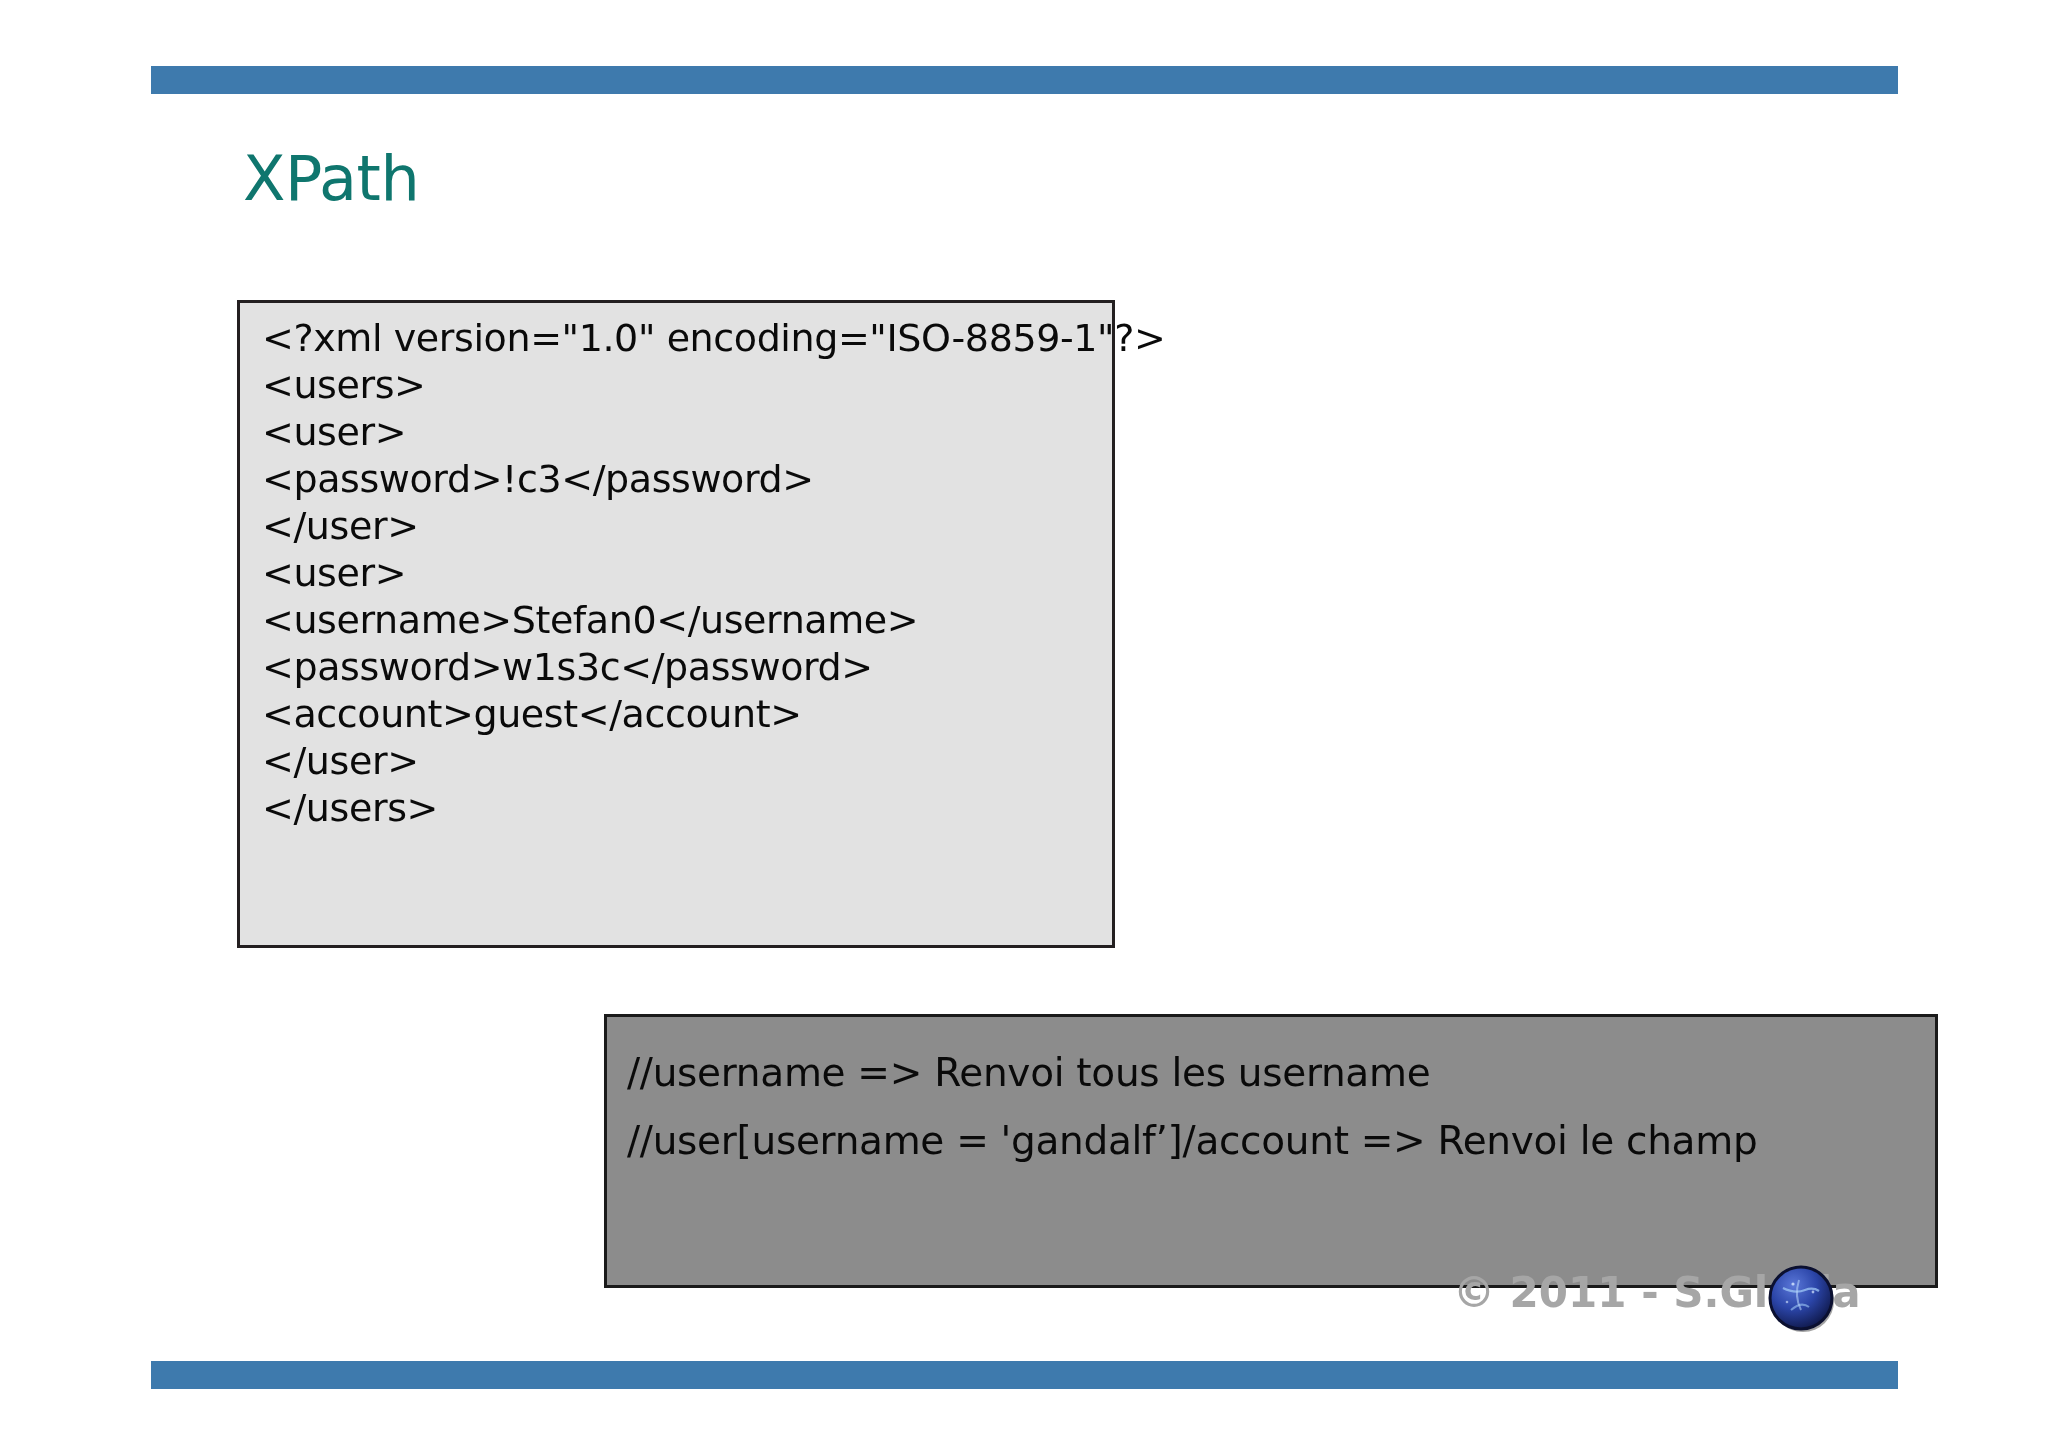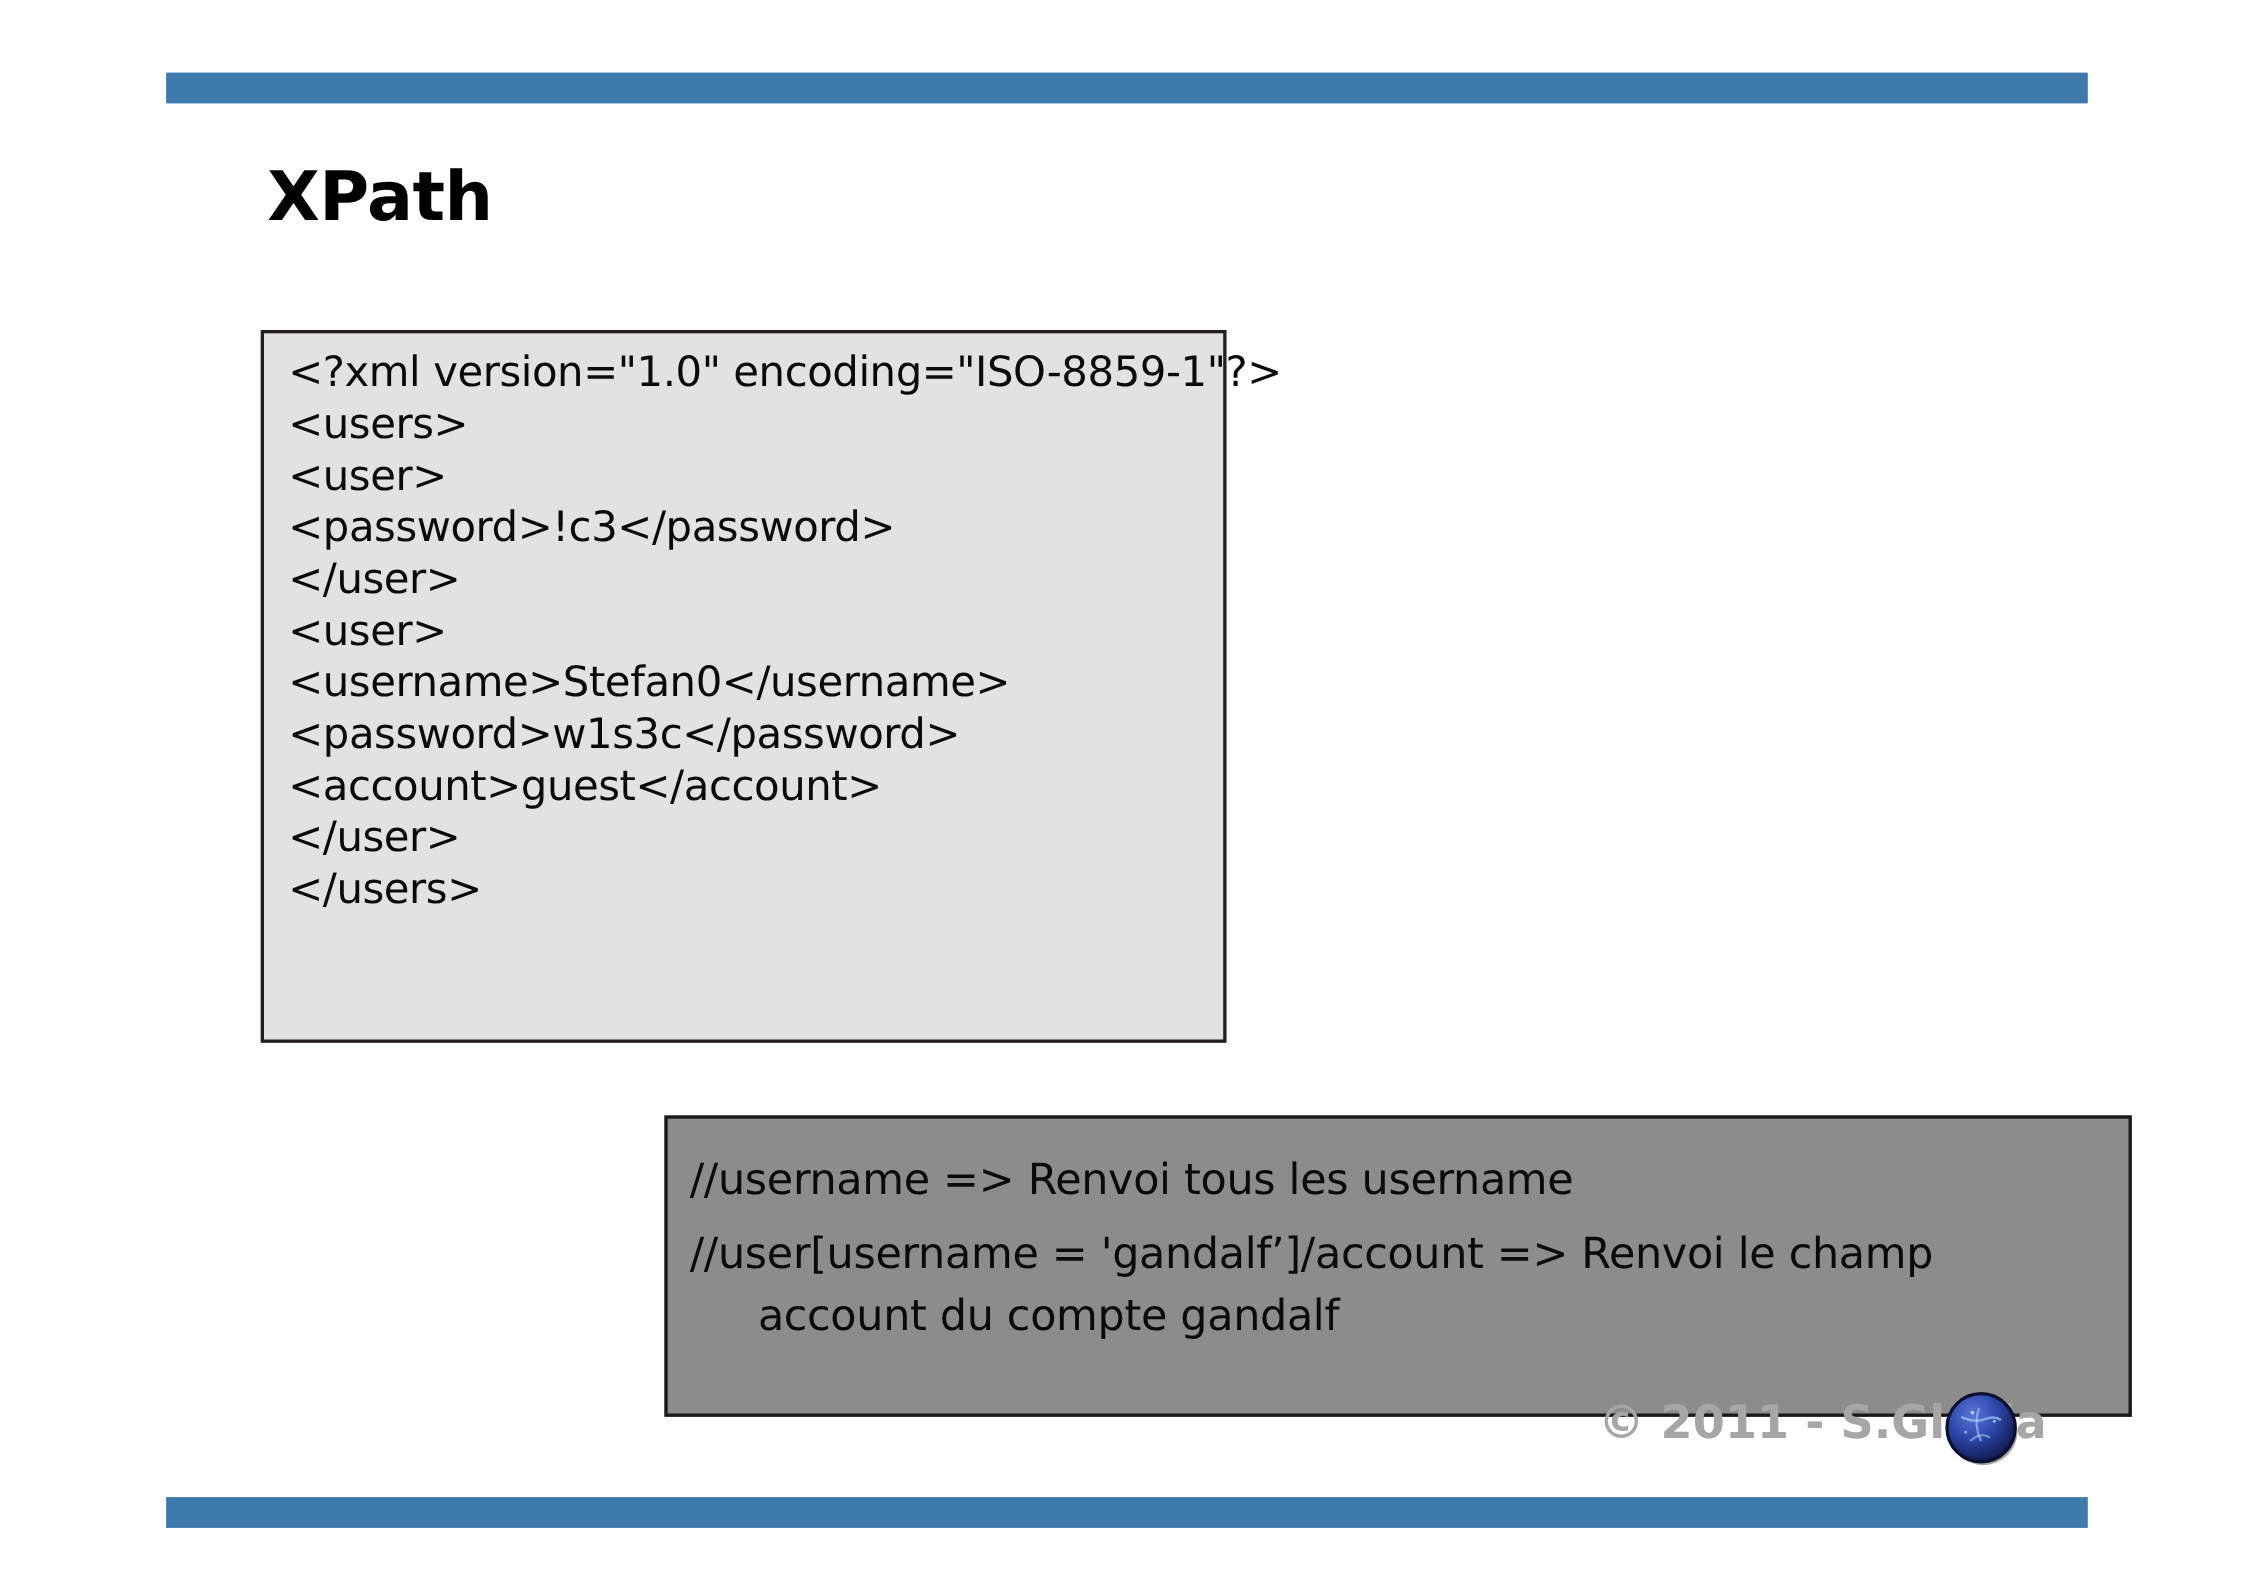--- a/index.html
+++ b/index.html
@@ -28,22 +28,22 @@
   }
   .bar-top { top: 66px; }
   .bar-bottom { top: 1361px; }
 
   
   .slide-title {
     position: absolute;
     left: 243px;
     top: 142px;
     font-size: 62px;
-    font-weight: bold;
-    color: #000000;
+    font-weight: normal;
+    color: #0f766e;
     letter-spacing: -0.5px;
     font-family: "DejaVu Sans", sans-serif;
   }
 
   
   .xml-box {
     position: absolute;
     left: 237px;
     top: 300px;
     width: 878px;
@@ -145,21 +145,20 @@
     </div>
   </div>
 
   <div class="xpath-box">
     <div class="xpath-lines">
       <div class="xpath-para">
         <div class="xpath-line">//username =&gt; Renvoi tous les username</div>
       </div>
       <div class="xpath-para">
         <div class="xpath-line">//user[username = 'gandalf’]/account =&gt; Renvoi le champ</div>
-        <div class="xpath-line indent">account du compte gandalf</div>
       </div>
     </div>
   </div>
 
   <div class="footer-copy">© 2011 - S.Gloria</div>
 
   <div class="globe">
     <svg width="74" height="74" viewBox="0 0 74 74" xmlns="http://www.w3.org/2000/svg">
       <defs>
         <radialGradient id="gl" cx="38%" cy="30%" r="72%">

